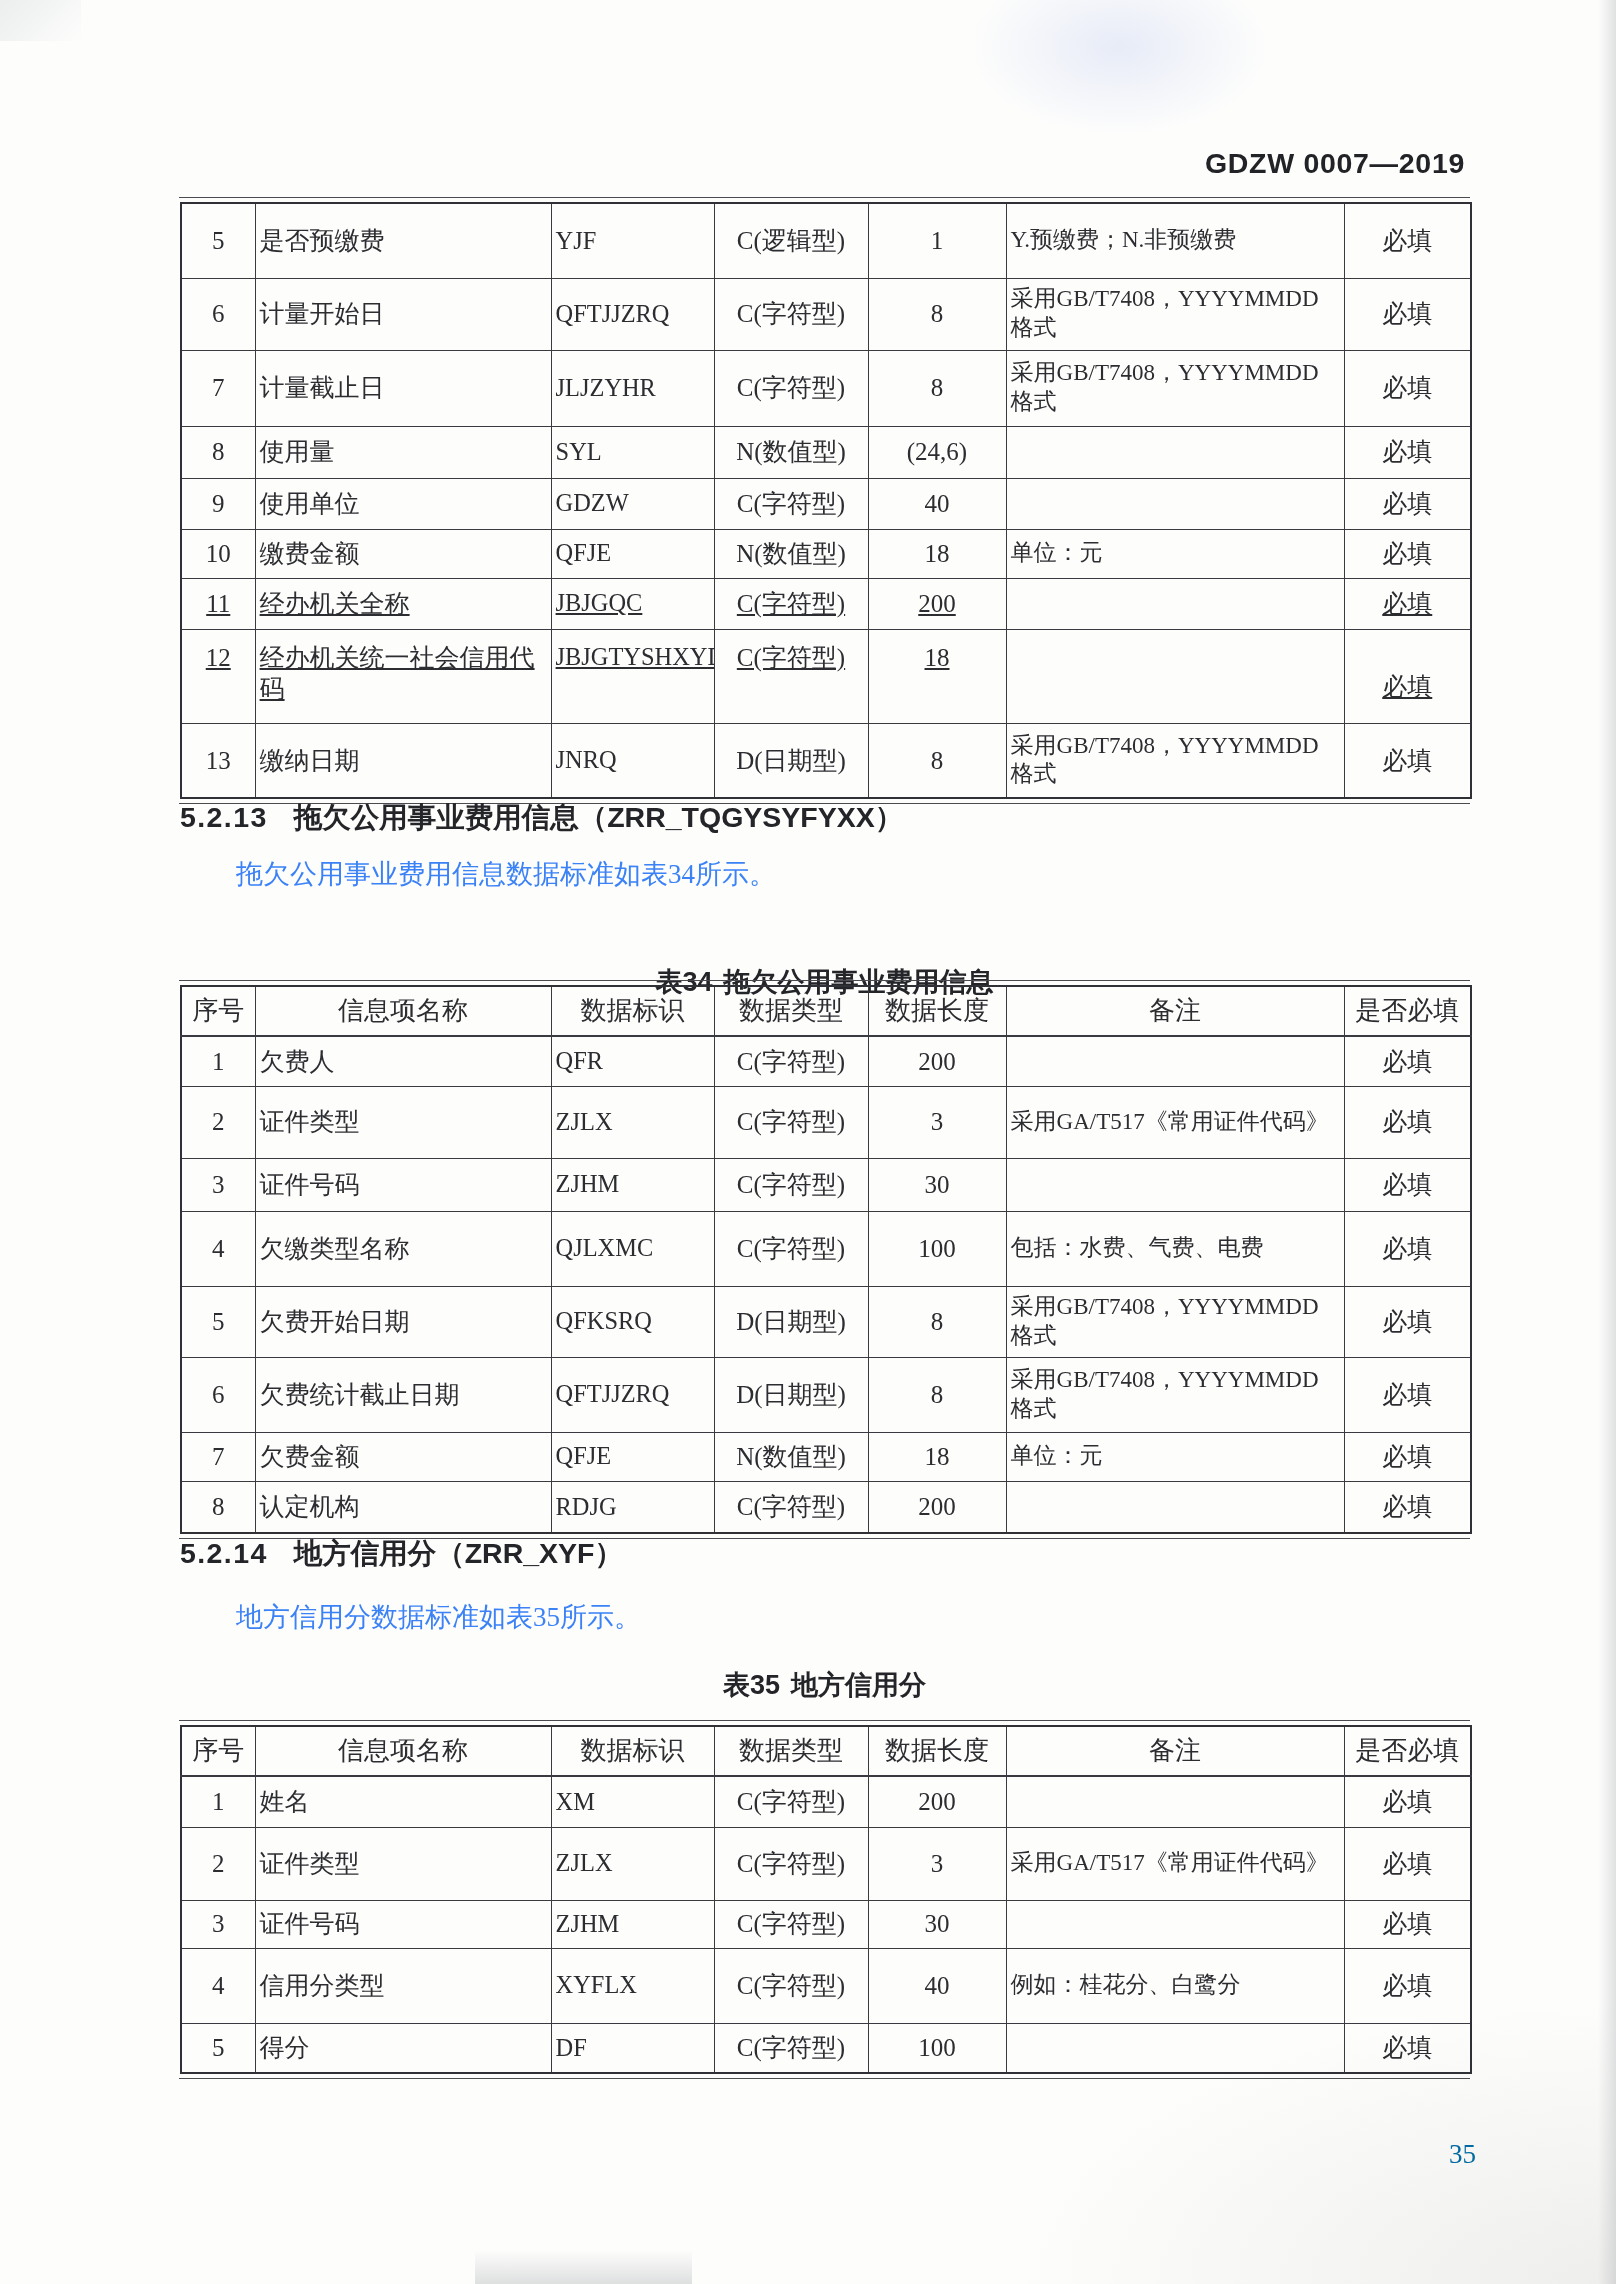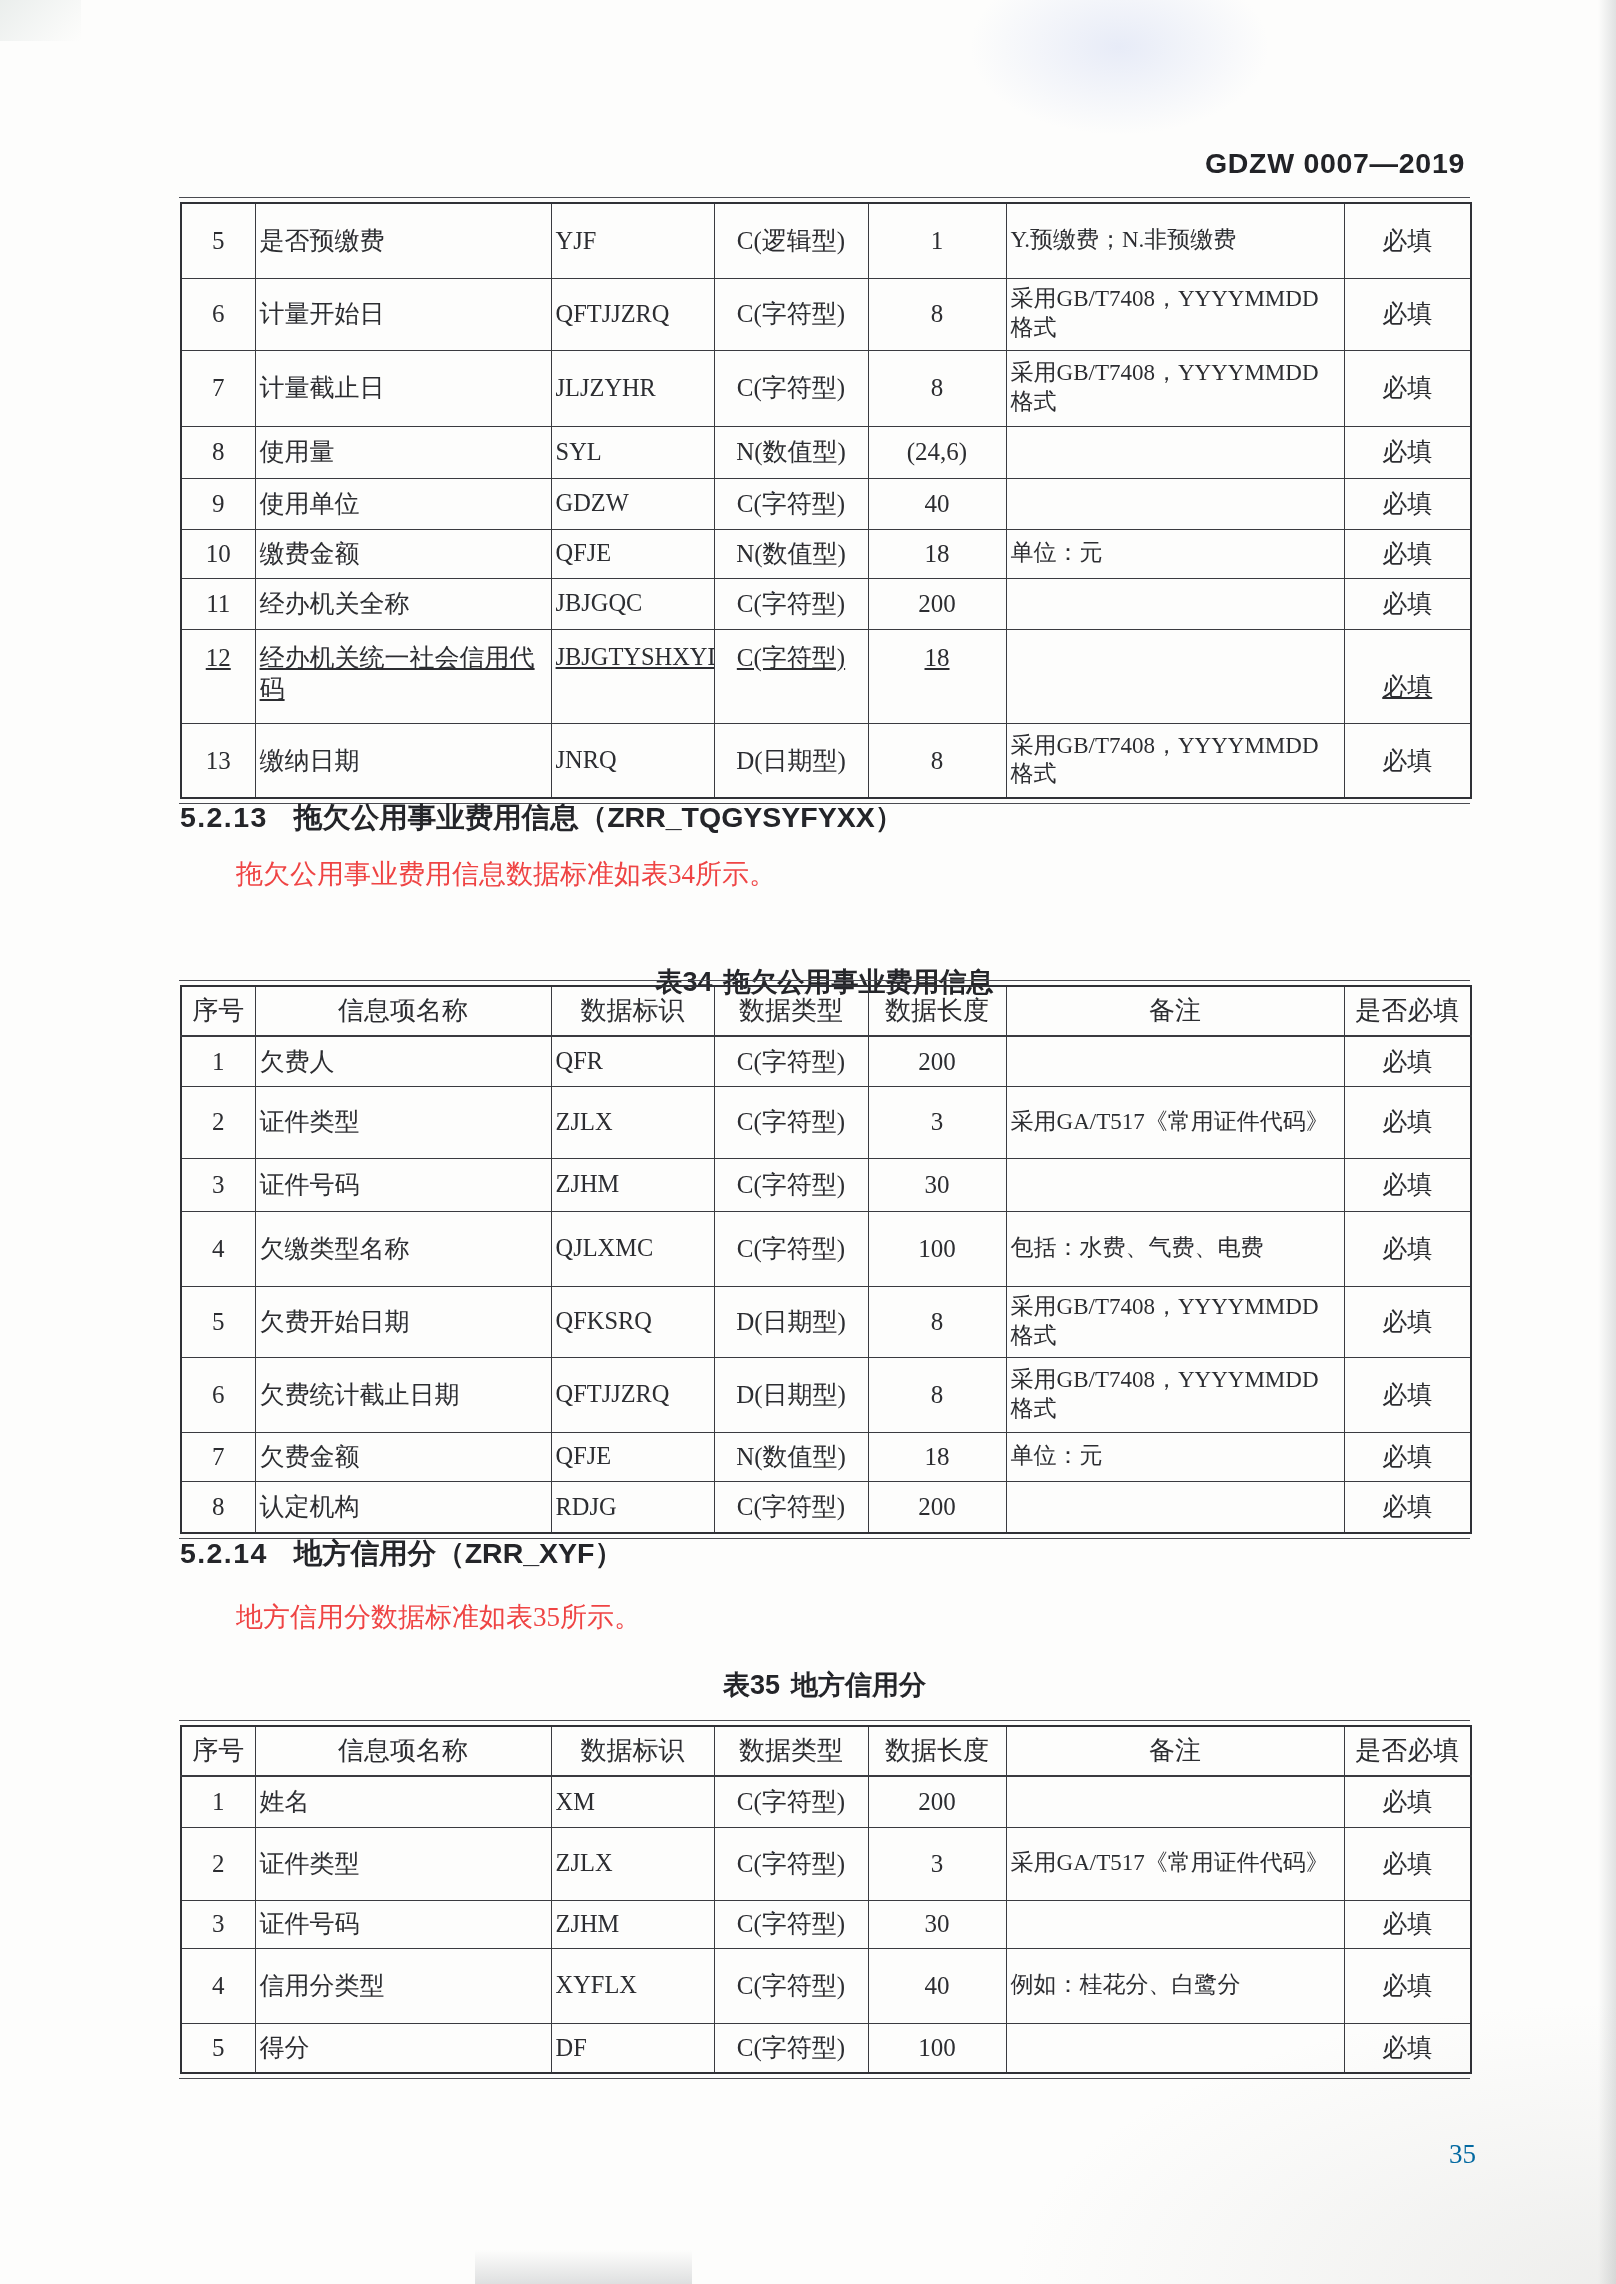--- a/index.html
+++ b/index.html
@@ -58,21 +58,21 @@
   .hhead{height:50px;}
 
   .sec-heading{
     position:absolute;left:180px;width:1289px;
     font-family:"Liberation Sans","DejaVu Sans",sans-serif;
     font-weight:bold;font-size:28.5px;color:#242529;
   }
   .sec-heading .sec-num{margin-right:26px;letter-spacing:1.4px;}
   .body-para{
     position:absolute;left:180px;width:1289px;
-    padding-left:56px;font-size:27px;color:#ef4444;
+    padding-left:56px;font-size:27px;color:#3b82f6;
   }
   .tbl-caption{
     position:absolute;left:180px;width:1289px;text-align:center;
     font-family:"Liberation Sans","DejaVu Sans",sans-serif;
     font-weight:bold;font-size:27px;color:#242529;
   }
   .tbl-caption .cap-gap{display:inline-block;width:11px;}
   .page-number{
     position:absolute;top:2139px;right:140px;
     font-size:27px;color:#0369a1;
@@ -160,21 +160,21 @@
           </tr>
           <tr style="height: 49px; margin-left: 12px;">
             <td class="c0">10</td>
             <td class="c1">缴费金额</td>
             <td class="c2">QFJE</td>
             <td class="c3">N(数值型)</td>
             <td class="c4">18</td>
             <td class="c5">单位：元</td>
             <td class="c6">必填</td>
           </tr>
-          <tr style="height: 51px;">
+          <tr style="height: 51px; text-decoration: underline;">
             <td class="c0">11</td>
             <td class="c1">经办机关全称</td>
             <td class="c2">JBJGQC</td>
             <td class="c3">C(字符型)</td>
             <td class="c4">200</td>
             <td class="c5"></td>
             <td class="c6">必填</td>
           </tr>
           <tr class="row-top" style="height: 94px; text-decoration: underline;">
             <td class="c0">12</td>

